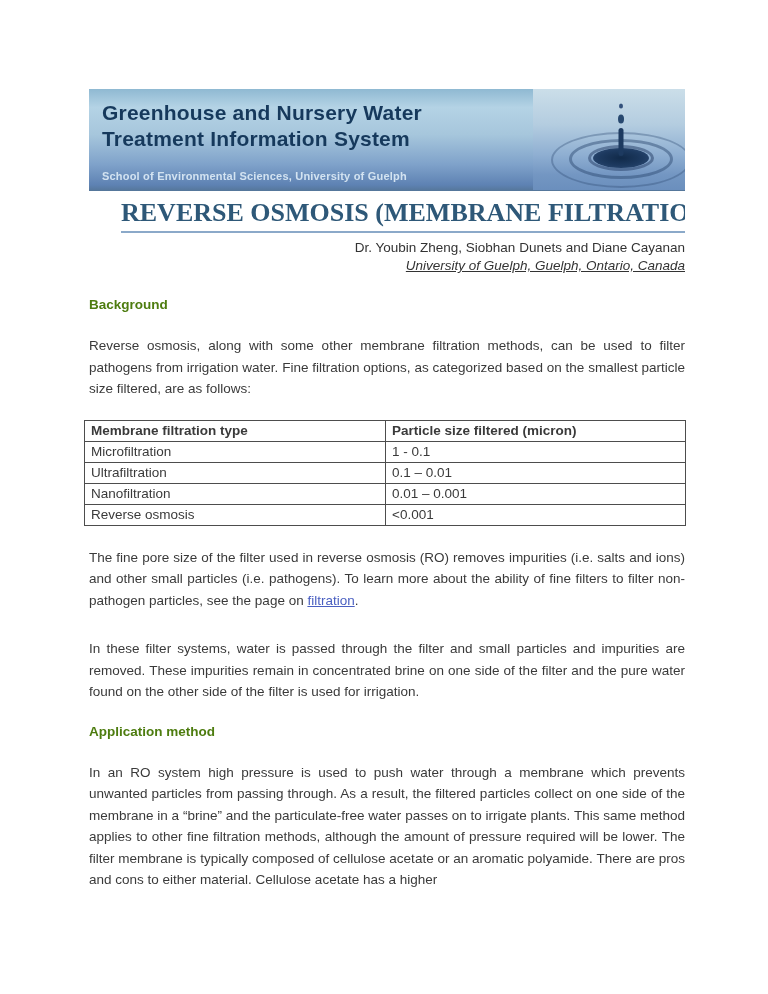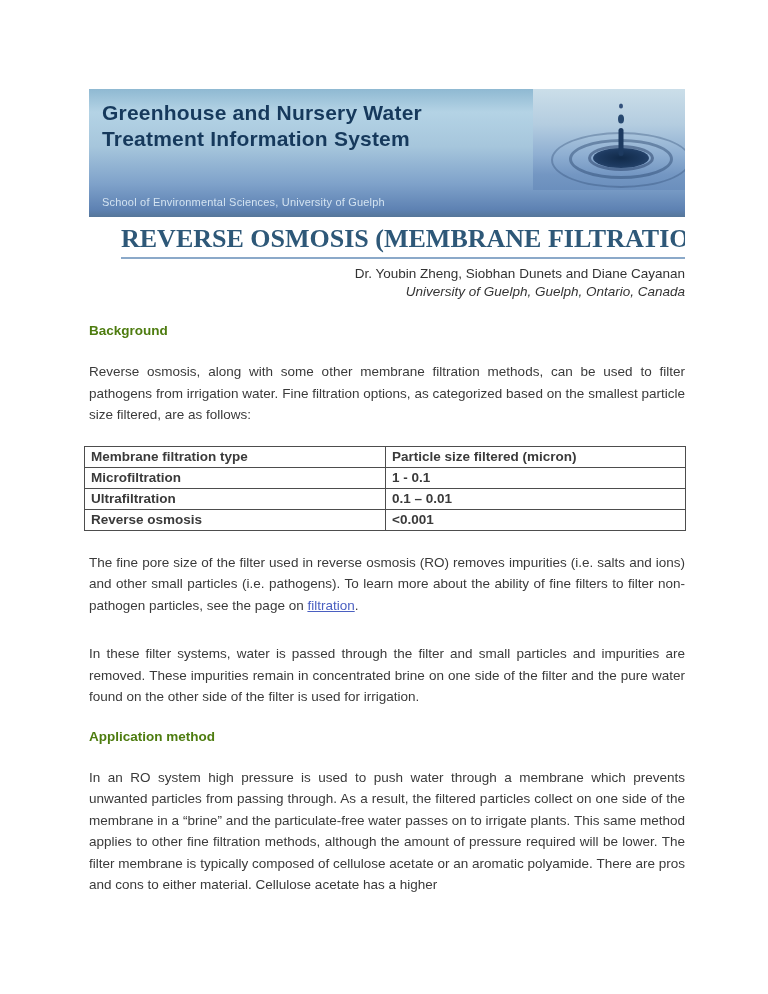--- a/index.html
+++ b/index.html
@@ -13,32 +13,32 @@
   }
   .page {
     width: 768px; height: 994px;
     padding: 89px 83px 0 89px;
     background: #ffffff;
   }
 
   
   .banner {
     position: relative;
-    width: 596px; height: 128px;
+    width: 596px; height: 102px;
     background: linear-gradient(180deg, #8fb9d2 0%, #b4d3e5 18%, #a6c6dc 45%, #7fa2ca 74%, #5e82b3 94%, #557699 100%);
     overflow: hidden;
   }
   .banner-text { position: absolute; left: 13px; top: 11px; right: 160px; }
   .banner-title {
     font-size: 21px; font-weight: bold; line-height: 26px;
     color: #16395c; letter-spacing: 0.2px;
   }
   .banner-subtitle {
     position: absolute; left: 13px; bottom: 9px;
-    font-size: 11px; font-weight: normal; color: #d3e3f1;
+    font-size: 11px; font-weight: bold; color: #d3e3f1;
     letter-spacing: 0.2px;
   }
   
   .droplet {
     position: absolute; top: 0; right: 0; width: 152px; height: 101px;
     background: linear-gradient(180deg, #cbdee9 0%, #b4cde0 35%, #8fafd2 65%, #7396c2 85%, #6b8fbd 100%);
     overflow: hidden;
   }
   .droplet .ring, .droplet .blob, .droplet .column, .droplet .bead {
     position: absolute; left: 58%; transform: translate(-50%, -50%);
@@ -62,21 +62,21 @@
     font-size: 26px; font-weight: bold; line-height: 30px;
     color: #2e5878;
     white-space: nowrap; overflow: hidden;
     padding-bottom: 3px;
     border-bottom: 2px solid #8ba9c9;
     margin-left: 32px;
   }
 
   
   .byline { margin-top: 6px; text-align: right; font-size: 13.5px; line-height: 18px; color: #333; }
-  .byline .affiliation { font-style: italic; }
+  .byline .affiliation { font-style: italic; text-decoration: underline; }
 
   
   h2.section-heading { margin-top: 21px; font-size: 13.5px; font-weight: bold; line-height: 18px; color: #4d7c0f; }
   p.body-para { margin-top: 21px; font-size: 13.5px; line-height: 21.5px; text-align: justify; color: #3a3a3a; }
   p.para-after-table { margin-top: 27px; }
   h2.heading-application { margin-top: 20px; }
 
   a.doc-link { color: #4a5fc1; text-decoration: underline; cursor: pointer; }
 
   
@@ -84,21 +84,21 @@
     margin-top: 20px; margin-left: -5px;
     width: 602px;
     border-collapse: collapse;
     font-size: 13.5px; color: #3a3a3a;
   }
   table.filtration-table th, table.filtration-table td {
     border: 1px solid #4d4d4d;
     height: 21px;
     padding: 1px 6px;
     text-align: left;
-    font-weight: bold;
+    font-weight: normal;
     vertical-align: middle;
   }
   table.filtration-table th { font-weight: bold; }
   table.filtration-table col.c1 { width: 301px; }
 </style>
 </head>
 <body>
 
 <div class="page">
 
@@ -146,20 +146,24 @@
     <tbody>
       <tr>
         <td>Microfiltration</td>
         <td>1 - 0.1</td>
       </tr>
       <tr>
         <td>Ultrafiltration</td>
         <td>0.1 – 0.01</td>
       </tr>
       <tr>
+        <td>Nanofiltration</td>
+        <td>0.01 – 0.001</td>
+      </tr>
+      <tr>
         <td>Reverse osmosis</td>
         <td>&lt;0.001</td>
       </tr>
     </tbody>
   </table>
 
   <p class="body-para"><span>The fine pore size of the filter used in reverse osmosis (RO) removes impurities (i.e. salts and ions) and other small particles (i.e. pathogens).  To learn more about the ability of fine filters to filter non-pathogen particles, see the page on </span><a class="doc-link" href="#">filtration</a><span>.</span></p>
 
   <p class="body-para para-after-table">In these filter systems, water is passed through the filter and small particles and impurities are removed.  These impurities remain in concentrated brine on one side of the filter and the pure water found on the other side of the filter is used for irrigation.</p>
 

